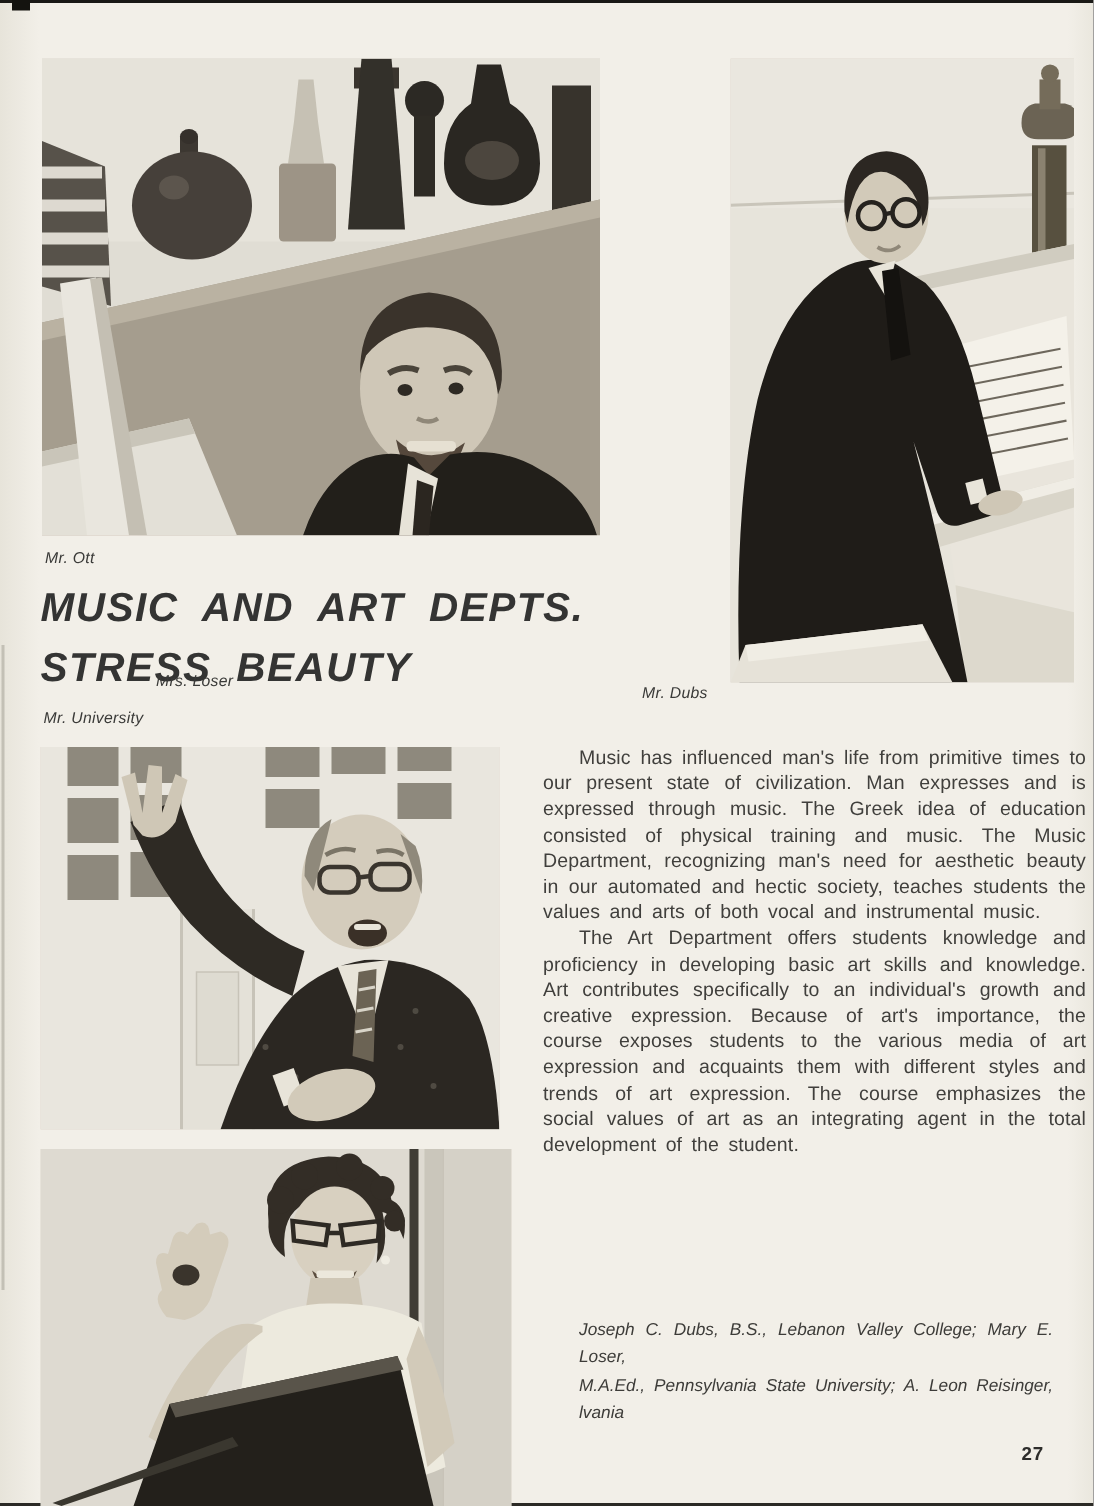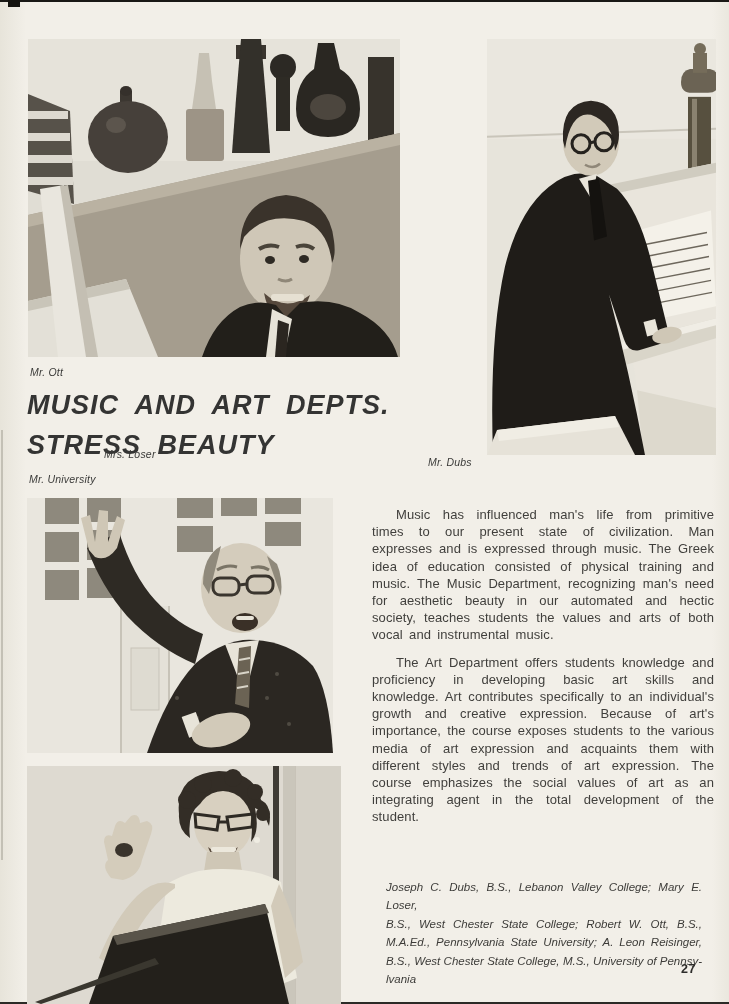--- a/index.html
+++ b/index.html
@@ -23,21 +23,21 @@
     position:absolute; left:27px; font-style:italic; font-weight:600;
     font-size:27px; color:#343433; letter-spacing:1px; word-spacing:8px;
     white-space:nowrap;
     text-align:center;
   }
   .body-text {
     position:absolute; left:362px; top:496px; width:362px;
     font-size:13px; line-height:17.2px; text-align:justify;
     color:#403f3c; letter-spacing:.1px;
   }
-  .body-text p { margin:10px; text-indent:24px; word-spacing:2.5px; }
+  .body-text p { margin:0; text-indent:24px; word-spacing:2.5px; }
   .credits {
     position:absolute; left:386px; top:878px; width:316px;
     font-style:italic; font-size:11.5px; line-height:18.4px; color:#3d3c39;
   }
   .credits .cl { text-align:justify; text-align-last:justify; }
   .credits .cl.last { text-align-last:left; }
   .pagenum {
     position:absolute; left:681px; top:962px; font-size:12.5px;
     font-weight:bold; color:#2e2d2b; letter-spacing:.6px;text-align:right;
   }
@@ -259,21 +259,19 @@
         <path d="M252 118 Q268 150 276 196 L258 212 Q250 170 244 140 Z" fill="#d2cab9"></path>
         <polygon points="86,170 238,138 262,238 62,238" fill="#23201b"></polygon>
         <polygon points="86,170 238,138 242,147 90,179" fill="#59544a"></polygon>
         <polygon points="8,236 128,192 132,198 14,238" fill="#3a372f"></polygon>
       </g>
     </svg>
   </div>
 
   <div class="credits">
     <div class="cl">Joseph C. Dubs, B.S., Lebanon Valley College; Mary E. Loser,</div>
-    <div class="cl">B.S., West Chester State College; Robert W. Ott, B.S.,</div>
     <div class="cl">M.A.Ed., Pennsylvania State University; A. Leon Reisinger,</div>
-    <div class="cl">B.S., West Chester State College, M.S., University of Pennsy-</div>
     <div class="cl last">lvania</div>
   </div>
 
   <div class="pagenum">27</div>
 
 </div>
 
 </body></html>

